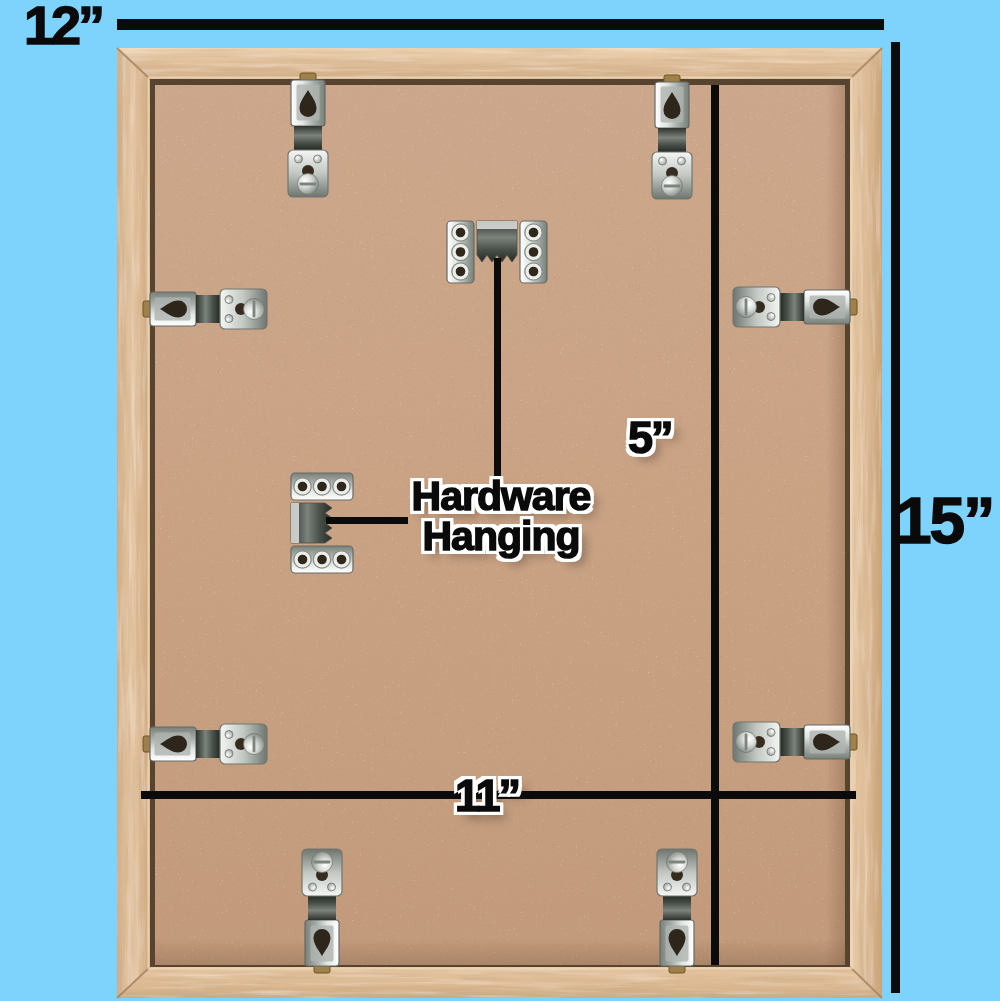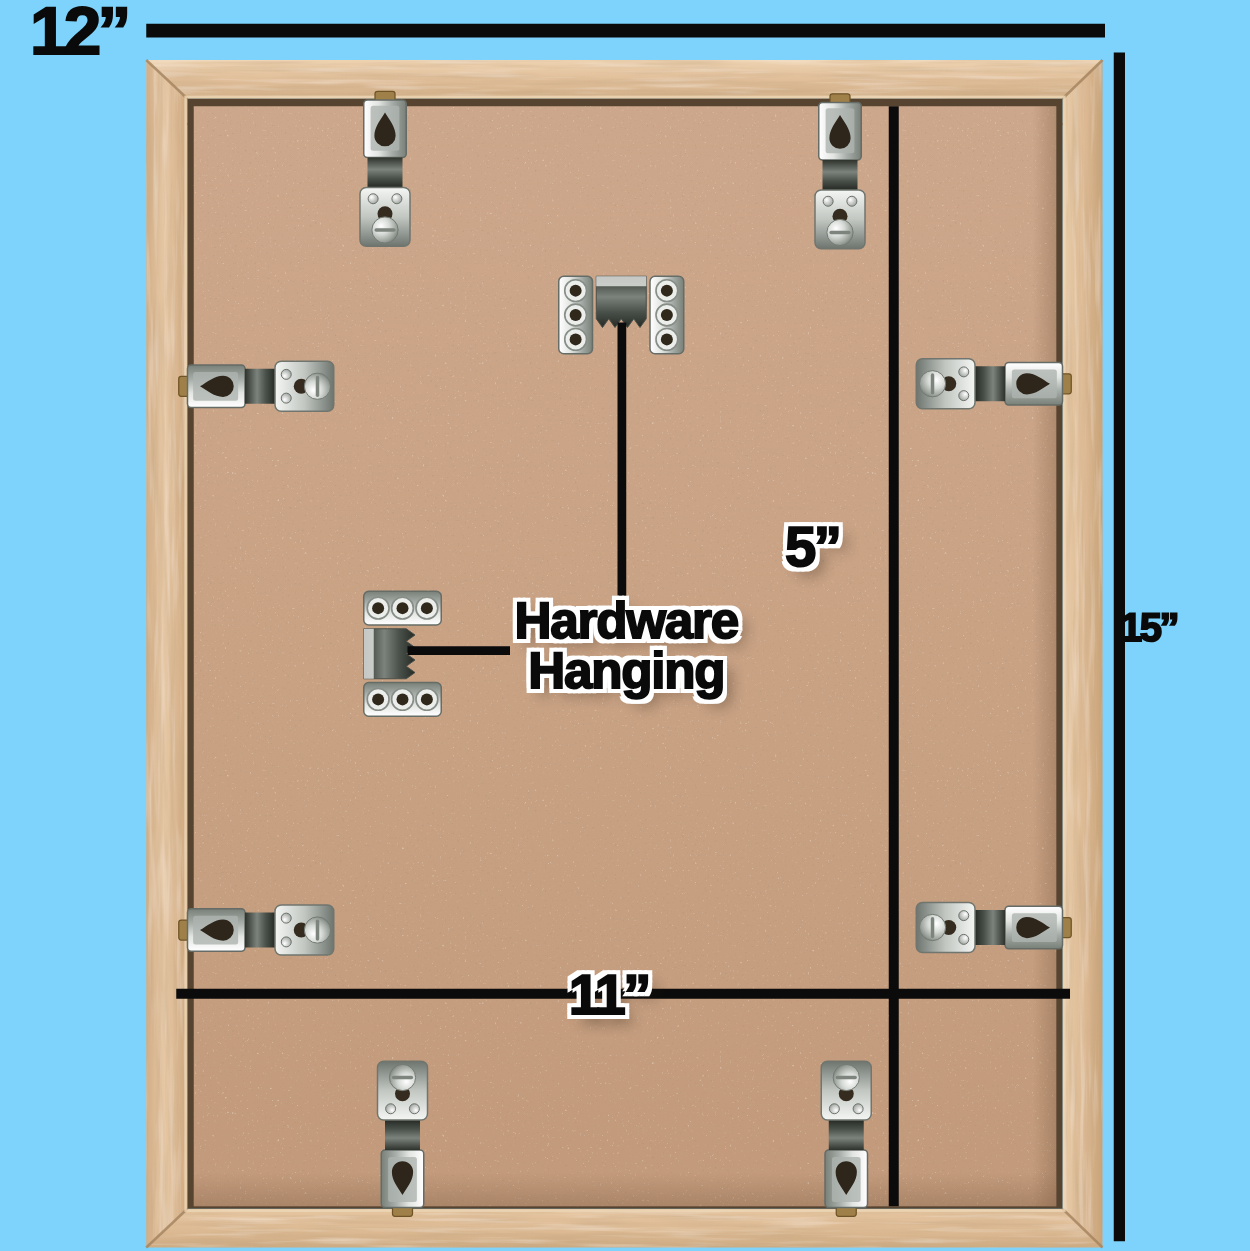--- a/index.html
+++ b/index.html
@@ -7,21 +7,21 @@
     position:relative;width:1000px;height:1001px;background:#7dd3fc;
     font-family:"Liberation Sans","DejaVu Sans",sans-serif;overflow:hidden;
   }
   .stage svg{position:absolute;left:0;top:0;z-index:1;}
   .dim{position:absolute;background:#0b0b0b;z-index:2;}
   .lbl{
     position:absolute;z-index:3;color:#0a0a0a;font-weight:bold;
     -webkit-text-stroke:1.5px #0a0a0a;white-space:nowrap;
   }
   .lbl-12{left:24px;top:-6px;font-size:54px;letter-spacing:-3px;}
-  .lbl-15{left:896px;top:484px;font-size:32px;letter-spacing:-2px;}
+  .lbl-15{left:896px;top:484px;font-size:64px;letter-spacing:-2px;}
   .lbl-14{left:628px;top:412px;font-size:45px;letter-spacing:-2px;}
   .lbl-11{left:455px;top:742px;font-size:45px;letter-spacing:-2px;margin-top:28px;}
   .outlined{
     text-shadow:
       -4px -4px 0 #fff, 0 -4px 0 #fff, 4px -4px 0 #fff,
       -4px 0 0 #fff, 4px 0 0 #fff,
       -4px 4px 0 #fff, 0 4px 0 #fff, 4px 4px 0 #fff,
       -3px -3px 0 #fff, 3px -3px 0 #fff, -3px 3px 0 #fff, 3px 3px 0 #fff,
       7px 7px 10px rgba(40,30,20,0.45);
   }

